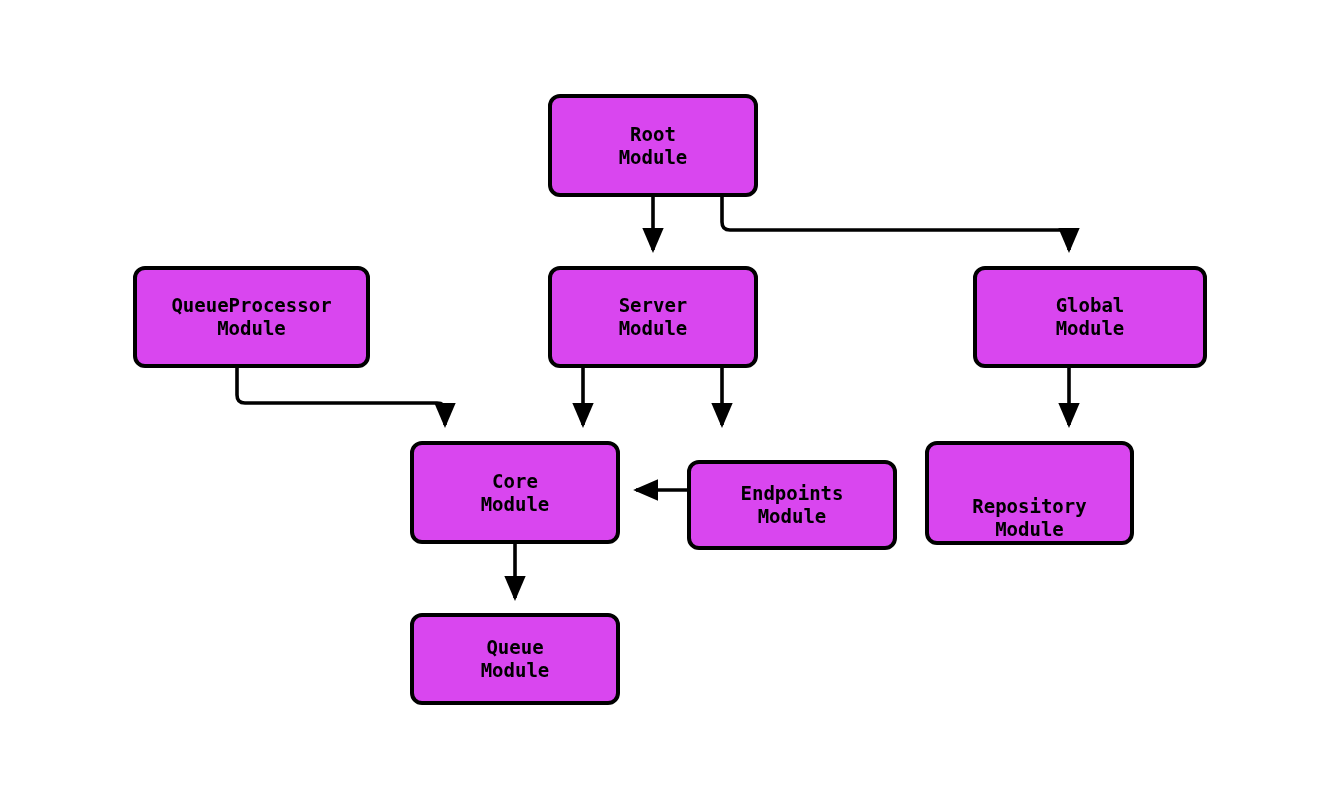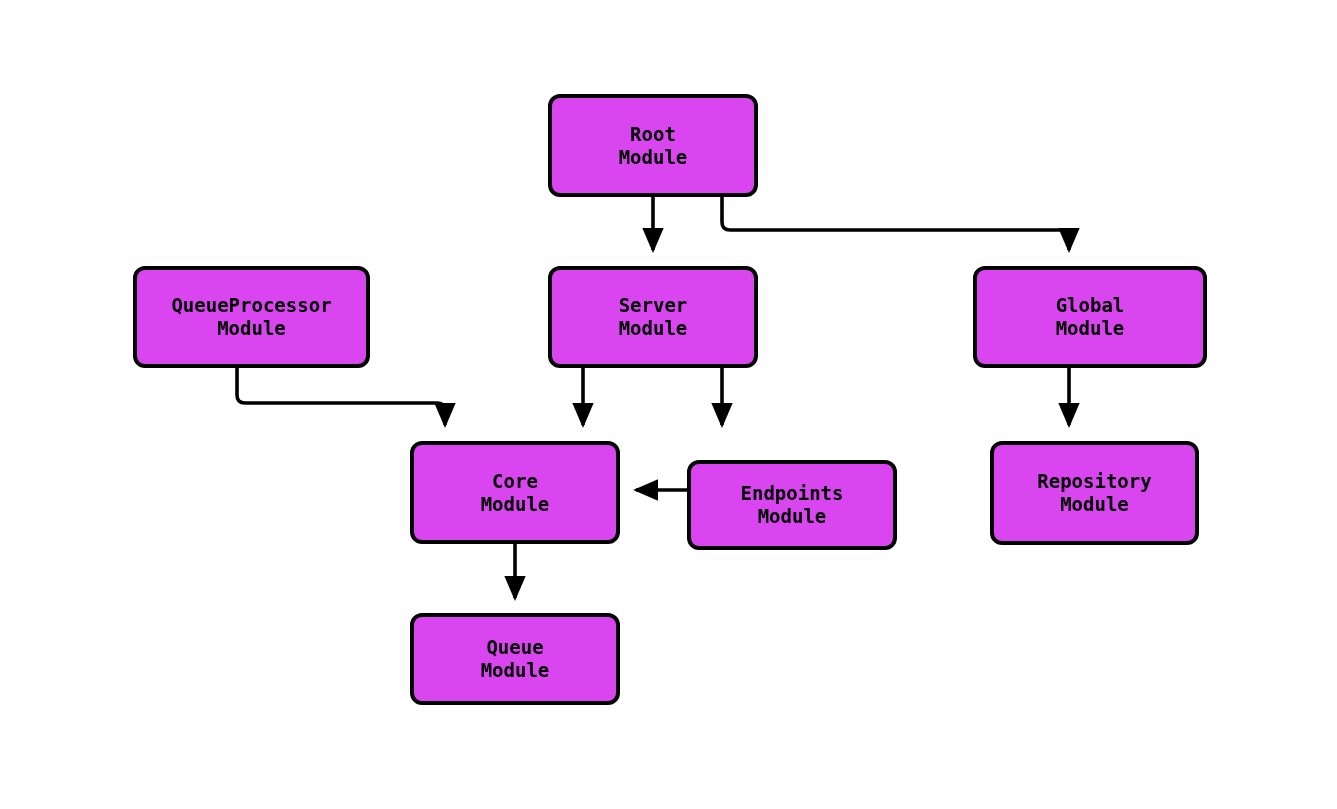--- a/index.html
+++ b/index.html
@@ -99,21 +99,21 @@
   <div class="node" style="left:410px; top:441px; width:210px; height:103px;">
     <span class="node-line">Core</span>
     <span class="node-line">Module</span>
   </div>
 
   <div class="node" style="left:687px; top:460px; width:210px; height:90px;">
     <span class="node-line">Endpoints</span>
     <span class="node-line">Module</span>
   </div>
 
-  <div class="node" style="left:990px; top:441px; width:209px; height:104px;">
+  <div class="node" style="left:925px; top:441px; width:209px; height:104px;justify-content:flex-end;">
     <span class="node-line">Repository</span>
     <span class="node-line">Module</span>
   </div>
 
   <div class="node" style="left:410px; top:613px; width:210px; height:92px;">
     <span class="node-line">Queue</span>
     <span class="node-line">Module</span>
   </div>
 
 </div>

